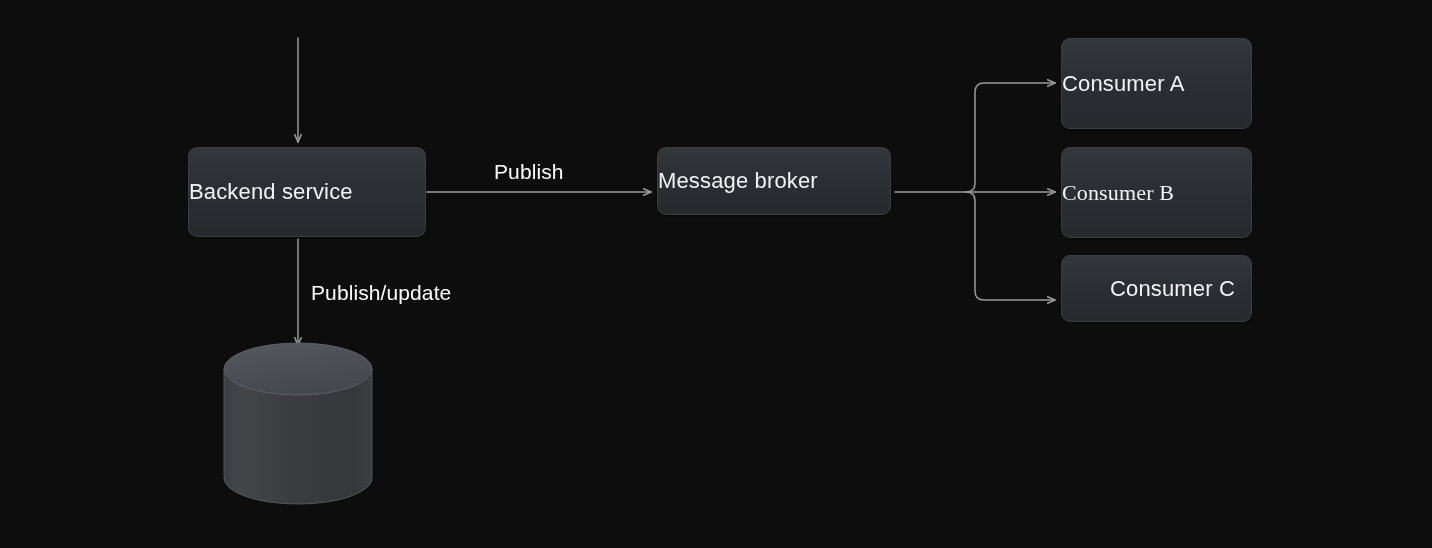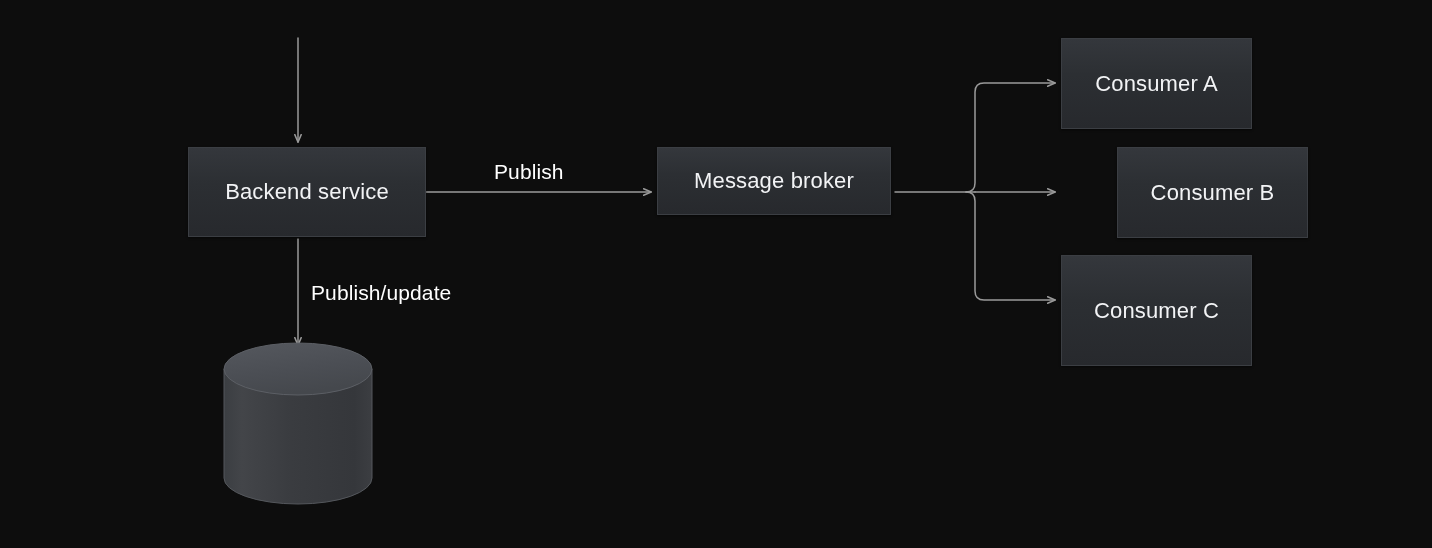--- a/index.html
+++ b/index.html
@@ -23,27 +23,27 @@
     position: absolute;
     left: 0;
     top: 0;
     width: 1432px;
     height: 548px;
     pointer-events: none;
   }
   .node {
     position: absolute;
     box-sizing: border-box;
-    border-radius: 0;
+    border-radius: 9px;
     background: linear-gradient(180deg, #34373c 0%, #2c2f33 40%, #27292d 100%);
     border: 1px solid #3b3e43;
     box-shadow: 0 1px 2px rgba(0,0,0,0.55);
     display: flex;
     align-items: center;
-    justify-content: center;
+    justify-content: flex-start;
     color: #f2f3f5;
     font-size: 22px;
     letter-spacing: 0.15px;
     white-space: nowrap;
   }
   .node-label {
     display: block;
   }
   #node-backend {
     left: 188px;
@@ -57,30 +57,32 @@
     width: 234px;
     height: 68px;
   }
   #node-consumer-a {
     left: 1061px;
     top: 38px;
     width: 191px;
     height: 91px;
   }
   #node-consumer-b {
-    left: 1117px;
+    left: 1061px;
     top: 147px;
     width: 191px;
     height: 91px;
+    font-family: Liberation Serif, serif;
   }
   #node-consumer-c {
     left: 1061px;
     top: 255px;
     width: 191px;
-    height: 111px;
+    height: 67px;
+    padding-left: 48px;
   }
   .edge-label {
     position: absolute;
     color: #ffffff;
     font-size: 21px;
     letter-spacing: 0.1px;
     white-space: nowrap;
   }
   #label-publish {
     left: 494px;

